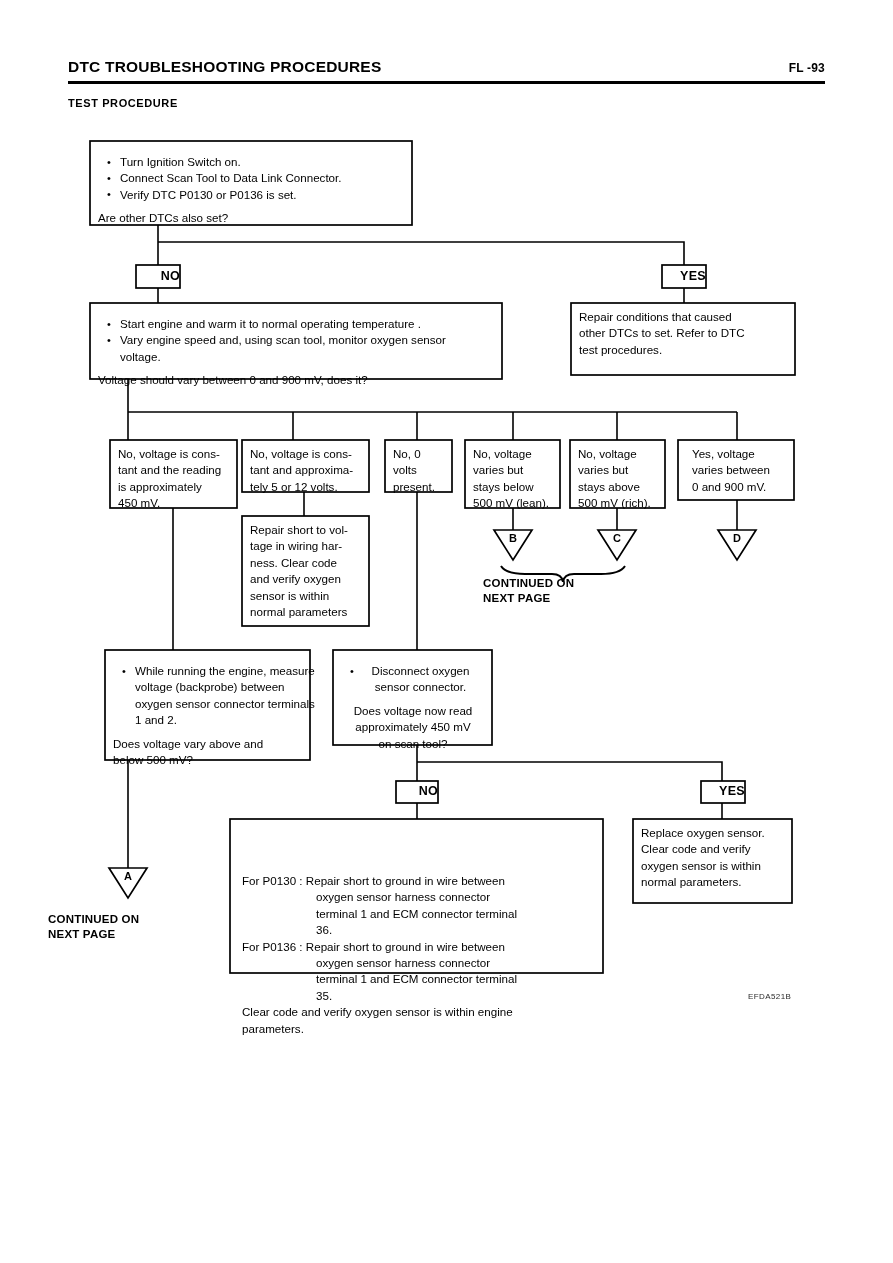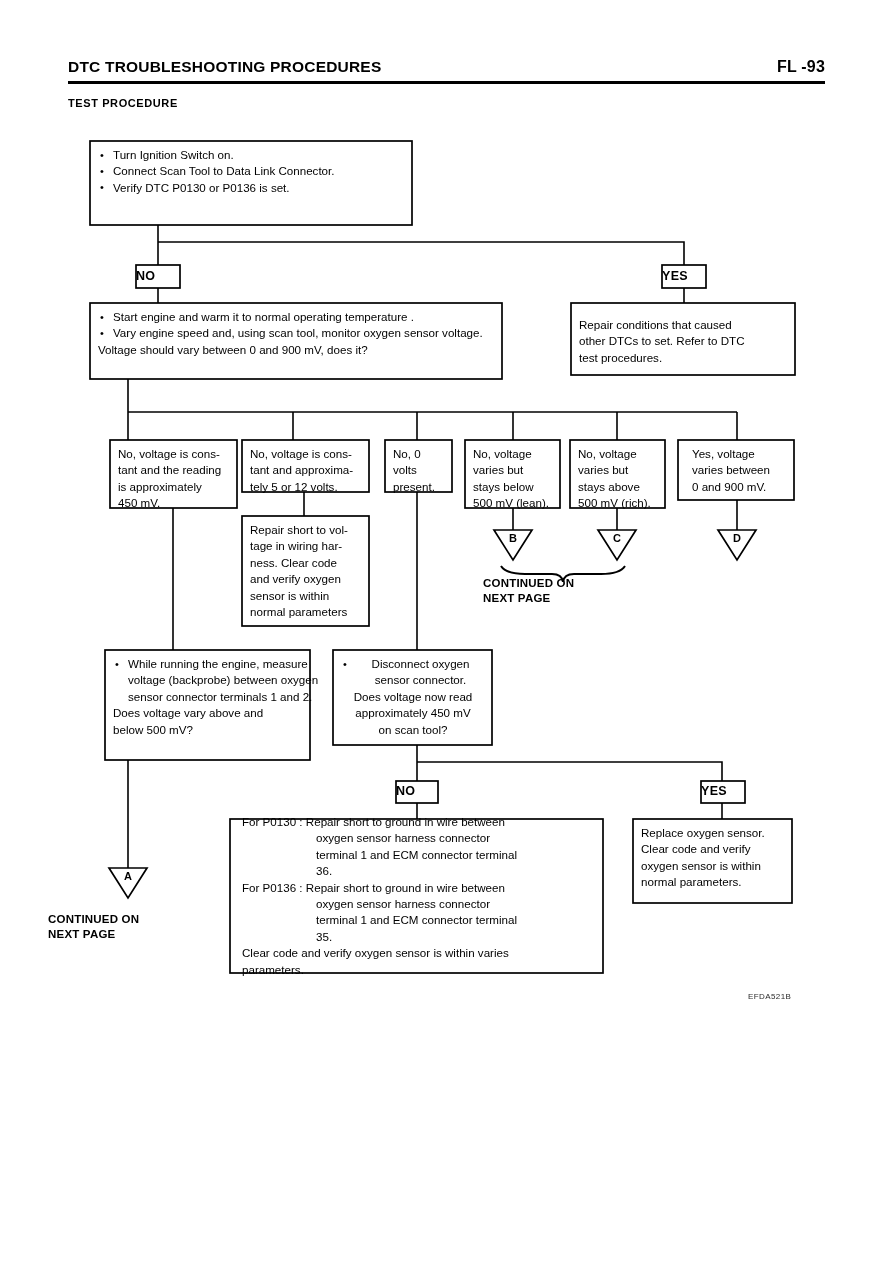--- a/index.html
+++ b/index.html
@@ -28,21 +28,21 @@
     display: flex;
     align-items: baseline;
     justify-content: space-between;
   }
   .header-title {
     font-size: 15.5px;
     font-weight: bold;
     letter-spacing: 0.2px;
   }
   .header-page {
-    font-size: 16px;
+    font-size: 12px;
     font-weight: bold;
     letter-spacing: 0.2px;
   }
   .header-rule {
     position: absolute;
     left: 68px;
     top: 81px;
     width: 757px;
     height: 3px;
     background: #000000;
@@ -102,21 +102,21 @@
     box-sizing: border-box;
     font-size: 11.6px;
     line-height: 16.4px;
     color: #000000;
   }
   .node .pad {
     padding: 6px 7px 4px 8px;
   }
   ul.bullets {
     list-style: none;
-    margin: 0;
+    margin: 7px;
     padding: 0;
   }
   ul.bullets li {
     position: relative;
     padding-left: 15px;
     margin: 0 0 0 0;
   }
   ul.bullets li::before {
     content: "\2022";
     position: absolute;
@@ -132,21 +132,21 @@
   }
   .hang {
     margin: 0;
     padding-left: 74px;
     text-indent: -74px;
   }
   .badge-text {
     position: absolute;
     font-size: 12.5px;
     font-weight: bold;
-    text-align: left;
+    text-align: right;
     letter-spacing: 0.3px;
   }
   .tri-letter {
     position: absolute;
     font-size: 11px;
     font-weight: bold;
     text-align: center;
   }
   .cont-text {
     position: absolute;
@@ -235,38 +235,39 @@
   </svg>
   </div>
 
   <div class="node" style="left:90px; top:141px; width:322px; height:84px;">
     <div class="pad">
       <ul class="bullets">
         <li>Turn Ignition Switch on.</li>
         <li>Connect Scan Tool to Data Link Connector.</li>
         <li>Verify DTC P0130 or P0136 is set.</li>
       </ul>
+      <p class="tail">Are other DTCs also set?</p>
     </div>
   </div>
 
   <div class="badge-text" style="left:136px; top:269px; width:44px;">NO</div>
 
   <div class="badge-text" style="left:662px; top:269px; width:44px;">YES</div>
 
   <div class="node" style="left:90px; top:303px; width:412px; height:76px;">
     <div class="pad">
       <ul class="bullets">
         <li>Start engine and warm it to normal operating temperature .</li>
         <li>Vary engine speed and, using scan tool, monitor oxygen sensor voltage.</li>
       </ul>
       <p class="tail">Voltage should vary between 0 and 900 mV, does it?</p>
     </div>
   </div>
 
-  <div class="node plain" style="left:571px; top:311px; width:224px; height:72px;">
+  <div class="node plain" style="left:571px; top:303px; width:224px; height:72px;">
     <div class="pad">
       <p>Repair conditions that caused</p>
       <p>other DTCs to set. Refer to DTC</p>
       <p>test procedures.</p>
     </div>
   </div>
 
   <div class="node plain" style="left:110px; top:440px; width:127px; height:68px;">
     <div class="pad">
       <p>No, voltage is cons-</p>
@@ -360,31 +361,31 @@
 
   <div class="badge-text" style="left:396px; top:784px; width:42px;">NO</div>
   <div class="badge-text" style="left:701px; top:784px; width:44px;">YES</div>
 
   <div class="tri-letter" style="left:109px; top:870px; width:38px;">A</div>
   <div class="cont-text" style="left:48px; top:912px; width:160px;">
     <div>CONTINUED ON</div>
     <div>NEXT PAGE</div>
   </div>
 
-  <div class="node plain" style="left:230px; top:805px; width:312px; height:154px;">
+  <div class="node plain" style="left:230px; top:864px; width:312px; height:154px;">
     <div class="pad" style="padding:9px 10px 4px 12px;">
       <p class="hang">
         <span>For P0130 :</span>
         <span>Repair short to ground in wire between oxygen sensor harness connector terminal 1 and ECM connector terminal 36.</span>
       </p>
       <p class="hang">
         <span>For P0136 :</span>
         <span>Repair short to ground in wire between oxygen sensor harness connector terminal 1 and ECM connector terminal 35.</span>
       </p>
-      <p>Clear code and verify oxygen sensor is within varies</p>
+      <p>Clear code and verify oxygen sensor is within engine</p>
       <p>parameters.</p>
     </div>
   </div>
 
   <div class="node plain" style="left:633px; top:819px; width:159px; height:84px;">
     <div class="pad">
       <p>Replace oxygen sensor.</p>
       <p>Clear code and verify</p>
       <p>oxygen sensor  is within</p>
       <p>normal parameters.</p>

